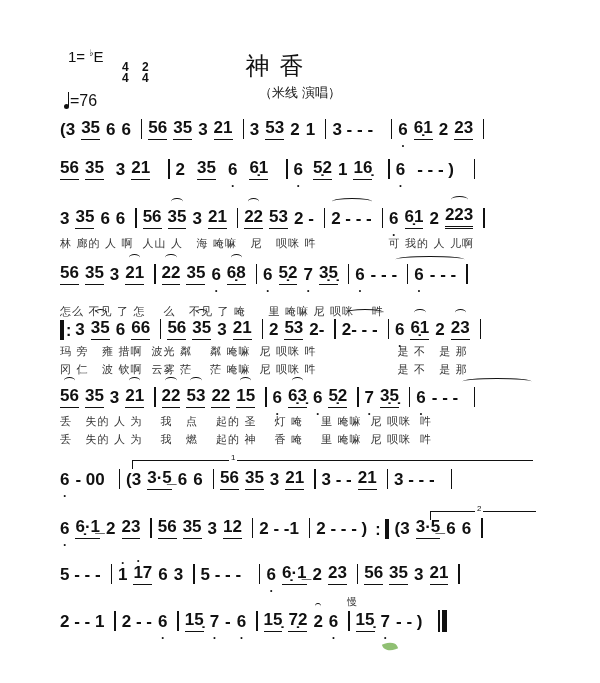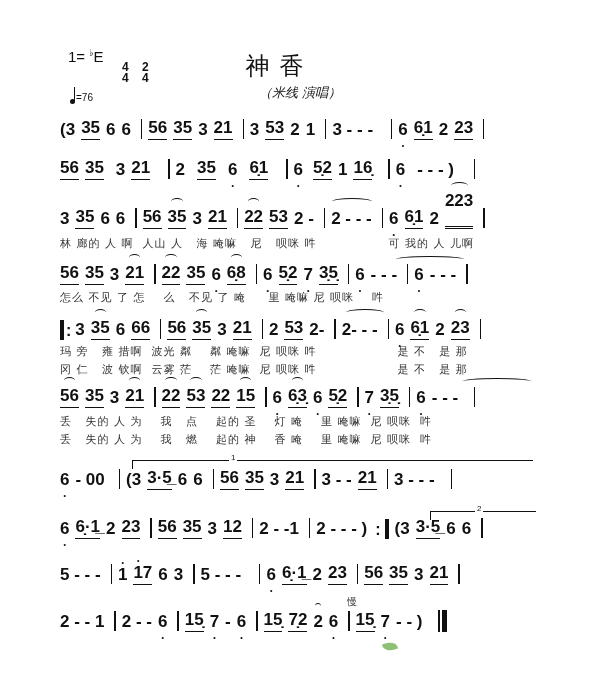--- a/index.html
+++ b/index.html
@@ -1,34 +1,34 @@
 <!DOCTYPE html>
 <html><head>
 <meta charset="utf-8">
 <style>
   html, body { margin:0; padding:0; background:#ffffff; }
   body { width:600px; height:683px; position:relative; overflow:hidden;
          font-family:"Liberation Sans", "DejaVu Sans", sans-serif; color:#111; }
   .title { position:absolute; left:0; width:559px; top:50px; text-align:center;
            font-family:"DejaVu Sans", sans-serif; font-size:24px; letter-spacing:10px; }
   .subtitle { position:absolute; left:0; width:600px; top:84px; text-align:center;
-              font-family:"DejaVu Sans", sans-serif; font-size:13px;font-style:italic; }
+              font-family:"DejaVu Sans", sans-serif; font-size:13px; }
   .key { position:absolute; left:68px; top:48px; font-size:15px; }
   .key sup { font-size:9px; }
   .ts { position:absolute; top:62px; font-size:12px; font-weight:bold; line-height:11px; text-align:center; }
   .ts span { display:block; }
-  .tempo { position:absolute; left:70px; top:92px; font-size:10px; }
+  .tempo { position:absolute; left:64px; top:92px; font-size:16px; }
   .note-glyph { display:inline-block; width:5px; height:5px; border-radius:50%; background:#111;
                 position:relative; top:3px; margin-right:1px; }
   .note-glyph::before { content:""; position:absolute; left:4px; top:-12px; width:1px; height:14px; background:#111; }
   .staff { position:absolute; left:60px; right:60px; height:22px; white-space:nowrap;
            font-size:17px; font-weight:bold; display:flex; align-items:flex-end; }
   .t { display:inline-block; position:relative; margin-right:6px; }
   .u { border-bottom:1.2px solid #111; padding-bottom:1px; }
-  .uu { border-bottom:3px double #111; padding-bottom:15px; }
+  .uu { border-bottom:3px double #111; padding-bottom:1px; }
   .dot-below::after { content:"•"; position:absolute; font-size:7px; left:50%; bottom:-9px; transform:translateX(-50%); }
   .dot-above::before { content:"•"; position:absolute; font-size:7px; left:50%; top:-6px; transform:translateX(-50%); }
   .arc::before { content:""; position:absolute; left:20%; right:20%; top:-9px; height:6px;
                  border-top:1.2px solid #111; border-radius:50% 50% 0 0; }
   .bar { display:inline-block; width:1.3px; height:20px; background:#111; margin:0 6px 1px 4px; }
   .repeat-start { display:inline-block; width:4px; height:20px; background:#111; margin-right:2px; }
   .repeat-colon { display:inline-block; font-size:16px; margin-right:4px; }
   .final { display:inline-block; width:1.2px; height:22px; background:#111; margin:0 2px 0 10px; }
   .finalthick { display:inline-block; width:5px; height:22px; background:#111; }
   .lyric { position:absolute; left:60px; font-family:"DejaVu Serif", serif; font-size:11px; color:#333; white-space:pre; letter-spacing:1px; }
@@ -150,21 +150,21 @@
     <span class="t u">3̣5̣</span>
     <span class="bar"></span>
   <span class="t dot-below">6</span>
     <span class="t">- - -</span>
     <span class="bar"></span>
   <span class="t dot-below">6</span>
     <span class="t">- - -</span>
     <span class="bar"></span>
 </div>
 <div class="slur" style="left:395px; top:256px; width:70px;"></div>
-<div class="lyric" style="top:290px">怎么 不见 了 怎    么   不见 了 唵     里 唵嘛 尼 呗咪    吽</div>
+<div class="lyric" style="top:304px">怎么 不见 了 怎    么   不见 了 唵     里 唵嘛 尼 呗咪    吽</div>
 
 <div class="staff" style="top:318px">
   <span class="repeat-start"></span>
     <span class="repeat-colon">:</span>
   <span class="t">3</span>
     <span class="t u arc">35</span>
     <span class="t">6</span>
     <span class="t u">66</span>
     <span class="bar"></span>
   <span class="t u">56</span>

